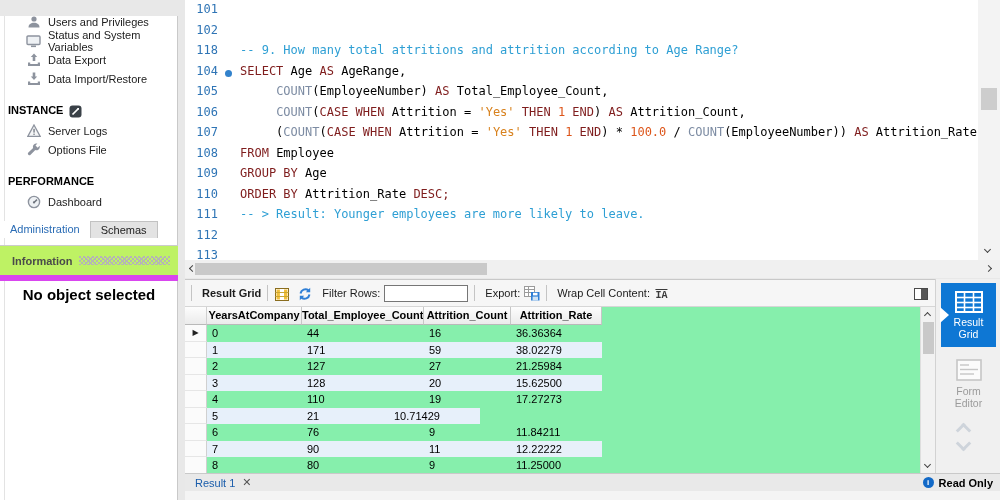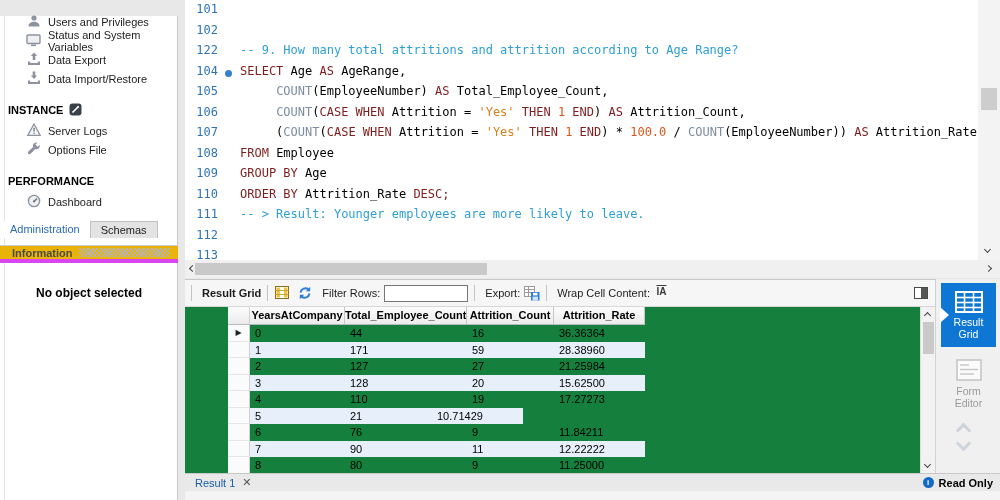--- a/index.html
+++ b/index.html
@@ -9,34 +9,34 @@
 
   
   .sidebar { position:absolute; left:0; top:16px; width:178px; height:500px; background:#fff;
              border-right:1px solid #c9c9c9; }
   .sidebar-edge { position:absolute; left:4px; top:0; width:1px; height:500px; background:#e3e3e3; }
   .nav-flow { position:absolute; left:0; top:-4px; width:178px; }
   .nav-item { position:relative; height:19px; display:flex; align-items:center; gap:7px;
               padding-left:26px; font-size:11px; color:#1b1b1b; cursor:default; }
   .side-section { height:16px; display:flex; align-items:center; gap:5px; padding-left:8px;
                   font-size:11px; font-weight:bold; color:#000; margin-top:14px; margin-bottom:3px; }
-  .icon { display:inline-flex; align-items:flex-start; justify-content:center; width:15px; height:15px; }
+  .icon { display:inline-flex; align-items:flex-end; justify-content:center; width:15px; height:15px;font-family:Liberation Mono, monospace; }
   .side-tabs { position:absolute; left:0; top:205px; width:178px; height:17px; display:flex;
                font-size:11px; }
   .side-tab { padding:2px 10px 0 10px; height:17px; }
   .side-tab.active { color:#2a6cb5; background:#fff; }
   .side-tab.inactive { color:#222; background:#e3e3e3; border:1px solid #c2c2c2; border-bottom:none; }
-  .info-header { position:absolute; left:0; top:229px; width:178px; height:18px; background:#eab308;
-                 border-top:1px solid #cccccc; border-bottom:4px solid #d946ef; display:flex;
+  .info-header { position:absolute; left:0; top:229px; width:178px; height:36px; background:#bef264;
+                 border-top:1px solid #cccccc; border-bottom:6px solid #d946ef; display:flex;
                  align-items:center; padding:0 8px 0 12px; font-size:11px; font-weight:bold; color:#4a4a4a; }
   .hatch { flex:1; height:9px; margin-left:6px;
            background-image:repeating-linear-gradient(45deg,#b5b5b5 0 1px,transparent 1px 3px),
                             repeating-linear-gradient(-45deg,#b5b5b5 0 1px,transparent 1px 3px); }
   .no-object { position:absolute; left:0; top:270px; width:178px; text-align:center;
-               font-size:12px; font-weight:bold; color:#000; }
+               font-size:15px; font-weight:bold; color:#000; }
 
   
   .editor { position:absolute; left:185px; top:0; width:793px; height:260px; background:#fff; overflow:hidden; }
   .cline { position:relative; height:20.5px; width:100%; }
   .lnum { position:absolute; left:0; top:2px; width:33px; text-align:right;
           font-family:"DejaVu Sans Mono", monospace; font-size:12px; color:#2e74b5; }
   .bp { position:absolute; left:40px; top:8px; width:7px; height:7px; border-radius:50%; background:#3282cc; }
   .lcode { position:absolute; left:55px; top:2px; white-space:pre;
            font-family:"DejaVu Sans Mono", monospace; font-size:12px; color:#000; }
   .tok-kw  { color:#7f1d1d; }
@@ -67,21 +67,21 @@
               align-items:center; font-size:11px; color:#1b1b1b; padding:0 6px; }
   .rtoolbar .vsep { width:1px; height:16px; background:#c4c4c4; margin:0 6px; }
   .rt-title { font-weight:bold; margin-left:4px; }
   .rt-label { margin:0 4px; }
   .filter-input { width:84px; height:17px; border:1px solid #767676; background:#fff; font-size:11px;
                   padding:0 3px; outline:none; }
   .wrap-glyph { font-size:10px; font-weight:bold; color:#3a3a3a; text-decoration:overline; letter-spacing:0; }
   .rt-right { margin-left:auto; display:flex; align-items:center; }
 
   
-  .grid { position:absolute; left:185px; top:307px; width:735px; height:166px; background:#15803d; overflow:hidden;padding-left:43px; }
+  .grid { position:absolute; left:185px; top:307px; width:735px; height:166px; background:#86efac; overflow:hidden; }
   .grow { display:flex; height:16.5px; }
   .grow.header { height:18px; }
   .gcell { flex:0 0 auto; font-size:11px; color:#000; line-height:16px; padding-left:5px;
            overflow:hidden; white-space:nowrap; }
   .hcell { background:linear-gradient(#fdfdfd,#ebebeb); border-right:1px solid #c6c6c6;
            border-bottom:1px solid #b9b9b9; font-weight:bold; text-align:center; padding-left:0;
            line-height:17px; }
   .gutter { width:22px; background:#fbfbfb; border-right:1px solid #d0d0d0; border-bottom:1px solid #e6e6e6;
             text-align:center; padding-left:0; font-size:8px; color:#222; line-height:16px; }
   .grow.header .gutter { background:linear-gradient(#fdfdfd,#ebebeb); border-bottom:1px solid #b9b9b9; }
@@ -218,21 +218,21 @@
     <div>
         <div class="cline">
           <span class="lnum">101</span>
           <span class="lcode"></span>
         </div>
         <div class="cline">
           <span class="lnum">102</span>
           <span class="lcode"></span>
         </div>
         <div class="cline">
-          <span class="lnum">122</span>
+          <span class="lnum">118</span>
           <span class="lcode"><span class="tok-com">-- 9. How many total attritions and attrition according to Age Range?</span></span>
         </div>
         <div class="cline">
           <span class="lnum">104</span>
           <span class="bp"></span>
           <span class="lcode"><span class="tok-kw">SELECT</span><span class="tok-pl"> Age </span><span class="tok-kw">AS</span><span class="tok-pl"> AgeRange,</span></span>
         </div>
         <div class="cline">
           <span class="lnum">105</span>
           <span class="lcode"><span class="tok-pl">     </span><span class="tok-fn">COUNT</span><span class="tok-pl">(EmployeeNumber) </span><span class="tok-kw">AS</span><span class="tok-pl"> Total_Employee_Count,</span></span>
@@ -346,21 +346,21 @@
           <div class="gcell" style="width: 95px;">0</div>
           <div class="gcell" style="width: 122px;">44</div>
           <div class="gcell" style="width: 87px;">16</div>
           <div class="gcell" style="width: 91px;">36.36364</div>
         </div>
         <div class="grow striped">
           <div class="gcell gutter"></div>
           <div class="gcell" style="width: 95px;">1</div>
           <div class="gcell" style="width: 122px;">171</div>
           <div class="gcell" style="width: 87px;">59</div>
-          <div class="gcell" style="width: 91px;">28.38960</div>
+          <div class="gcell" style="width: 91px;">38.02279</div>
         </div>
         <div class="grow">
           <div class="gcell gutter"></div>
           <div class="gcell" style="width: 95px;">2</div>
           <div class="gcell" style="width: 122px;">127</div>
           <div class="gcell" style="width: 87px;">27</div>
           <div class="gcell" style="width: 91px;">21.25984</div>
         </div>
         <div class="grow striped">
           <div class="gcell gutter"></div>

